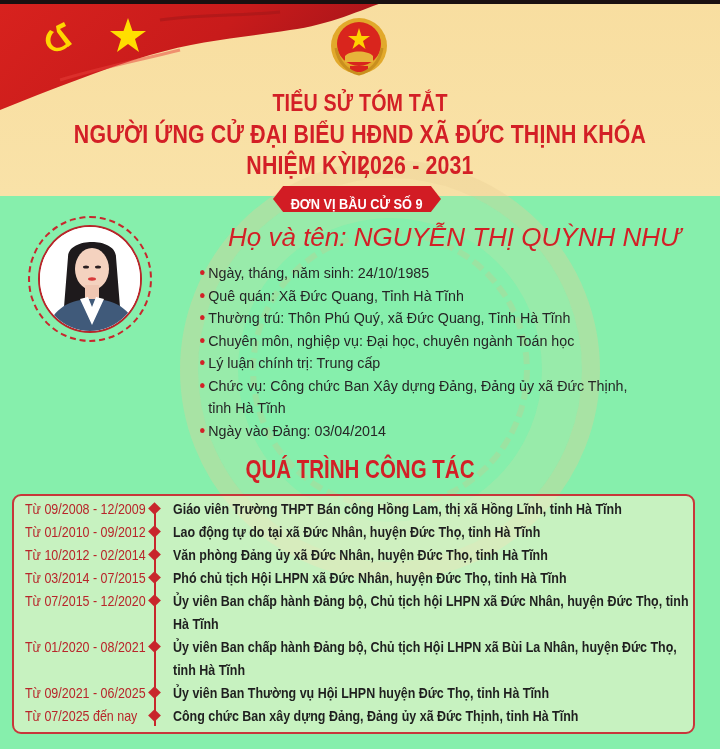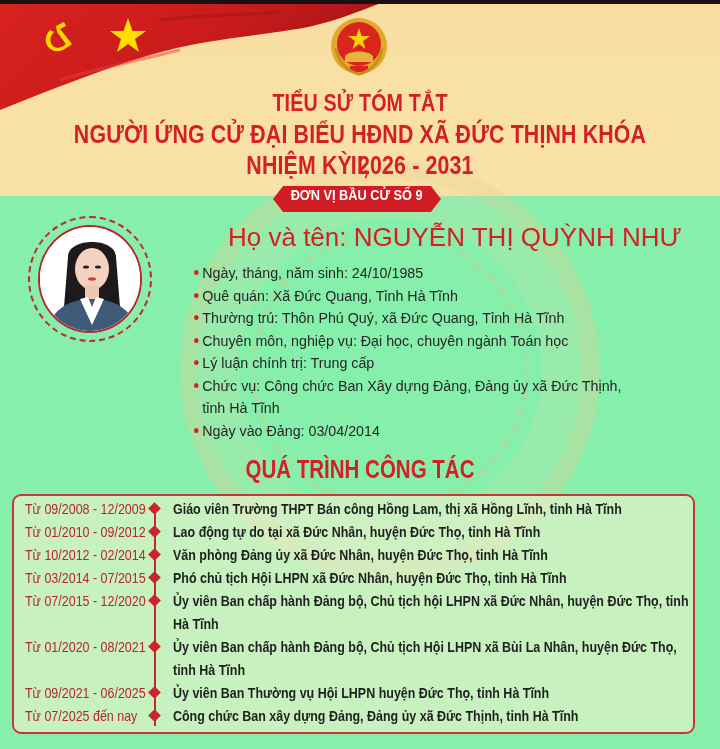--- a/index.html
+++ b/index.html
@@ -35,39 +35,40 @@
     transform: scaleX(0.82); transform-origin:center;
     letter-spacing:0.2px;
   }
   .t1 { top:89px; font-size:24px; }
   .t2 { top:119px; font-size:26px; }
   .t3 { top:150px; font-size:26px; }
 
   .badge {
     position:absolute; left:273px; top:186px; width:168px; height:26px;
     background:#d21c24; color:#fff; font-weight:bold; font-size:15px;
-    display:flex; align-items:flex-start; justify-content:center;
+    display:flex; align-items:flex-end; justify-content:center;
     clip-path: polygon(6% 0, 94% 0, 100% 50%, 94% 100%, 6% 100%, 0 50%);
   }
   .badge span { display:inline-block; transform:scaleX(0.85); }
 
   .photo-ring {
     position:absolute; left:28px; top:216px; width:124px; height:126px; border-radius:50%;
     border:2px dashed #c8262c;
   }
   .photo {
     position:absolute; left:38px; top:225px; width:104px; height:108px; border-radius:50%;
     border:2px solid #b8262a; background:#ffffff; overflow:hidden;
   }
 
   .name {
     position:absolute; left:228px; top:222px; font-size:26px; color:#d31f26;
     white-space:nowrap;
-  }
-  .info { position:absolute; left:194px; top:262px; width:520px; }
+    font-style:italic;
+  }
+  .info { position:absolute; left:200px; top:262px; width:520px; }
   .info-item {
     position:relative; padding-left:9px; font-size:15.5px; color:#262626; line-height:22.5px;
     transform:scaleX(0.92); transform-origin:left;
     white-space:nowrap;
   }
   .info-item .dot {
     position:absolute; left:0; top:8px; width:5px; height:5px; border-radius:50%; background:#d31f26;
   }
 
   .section-title {

